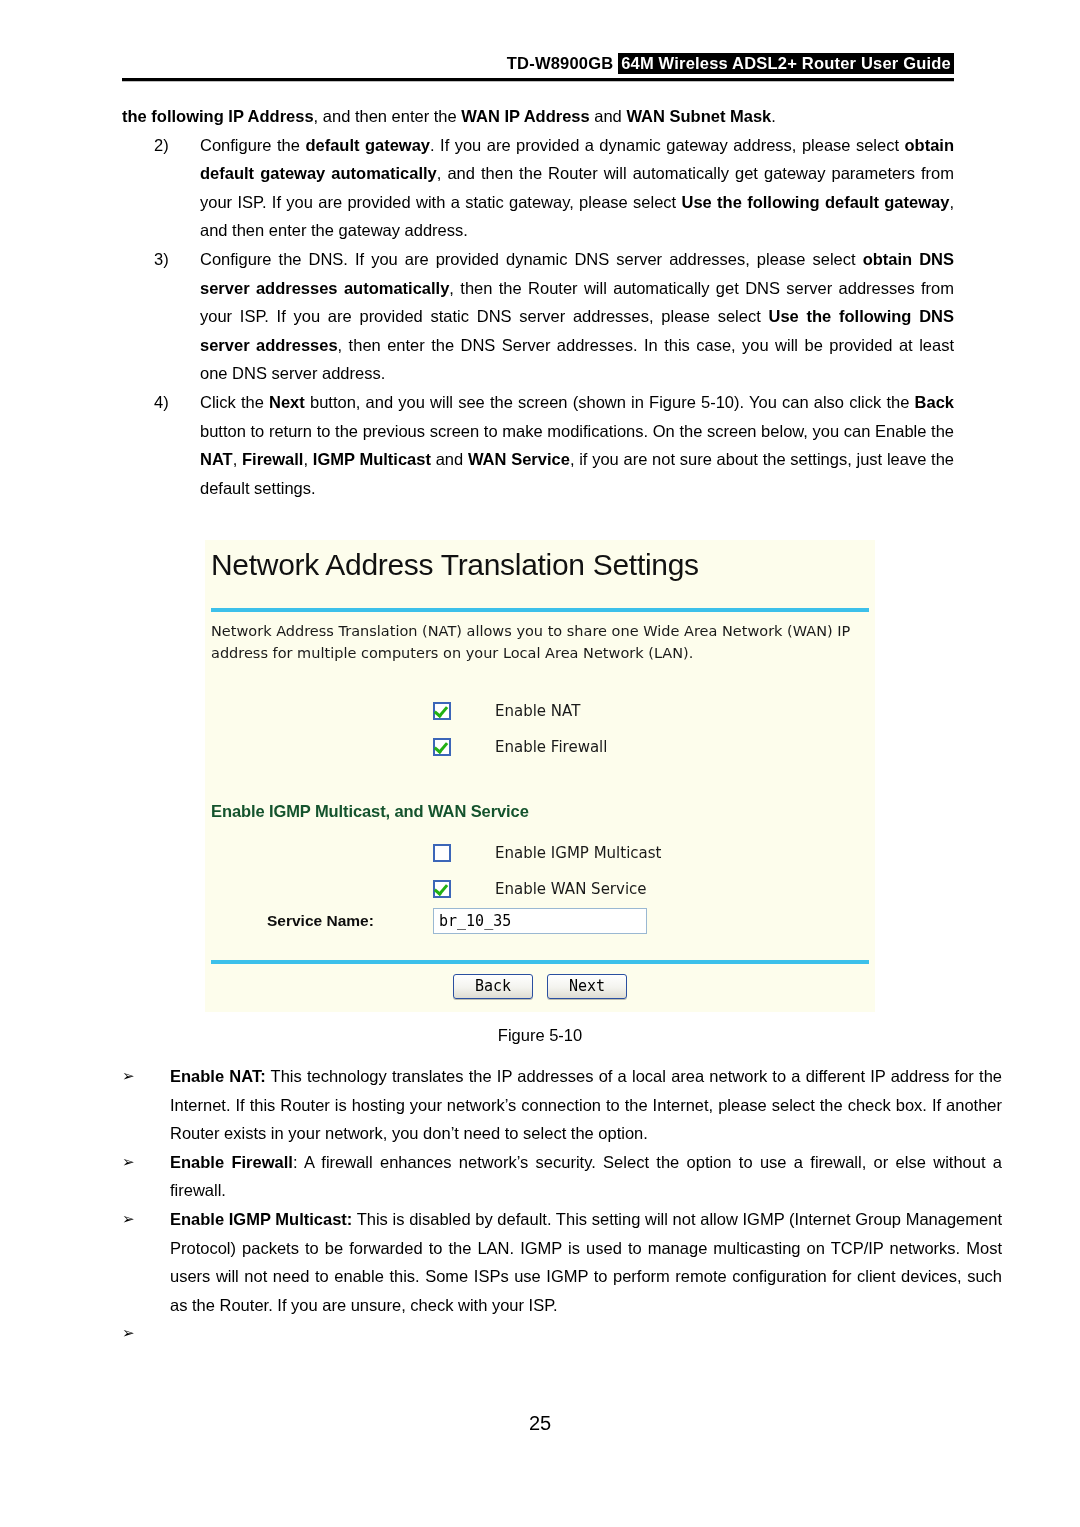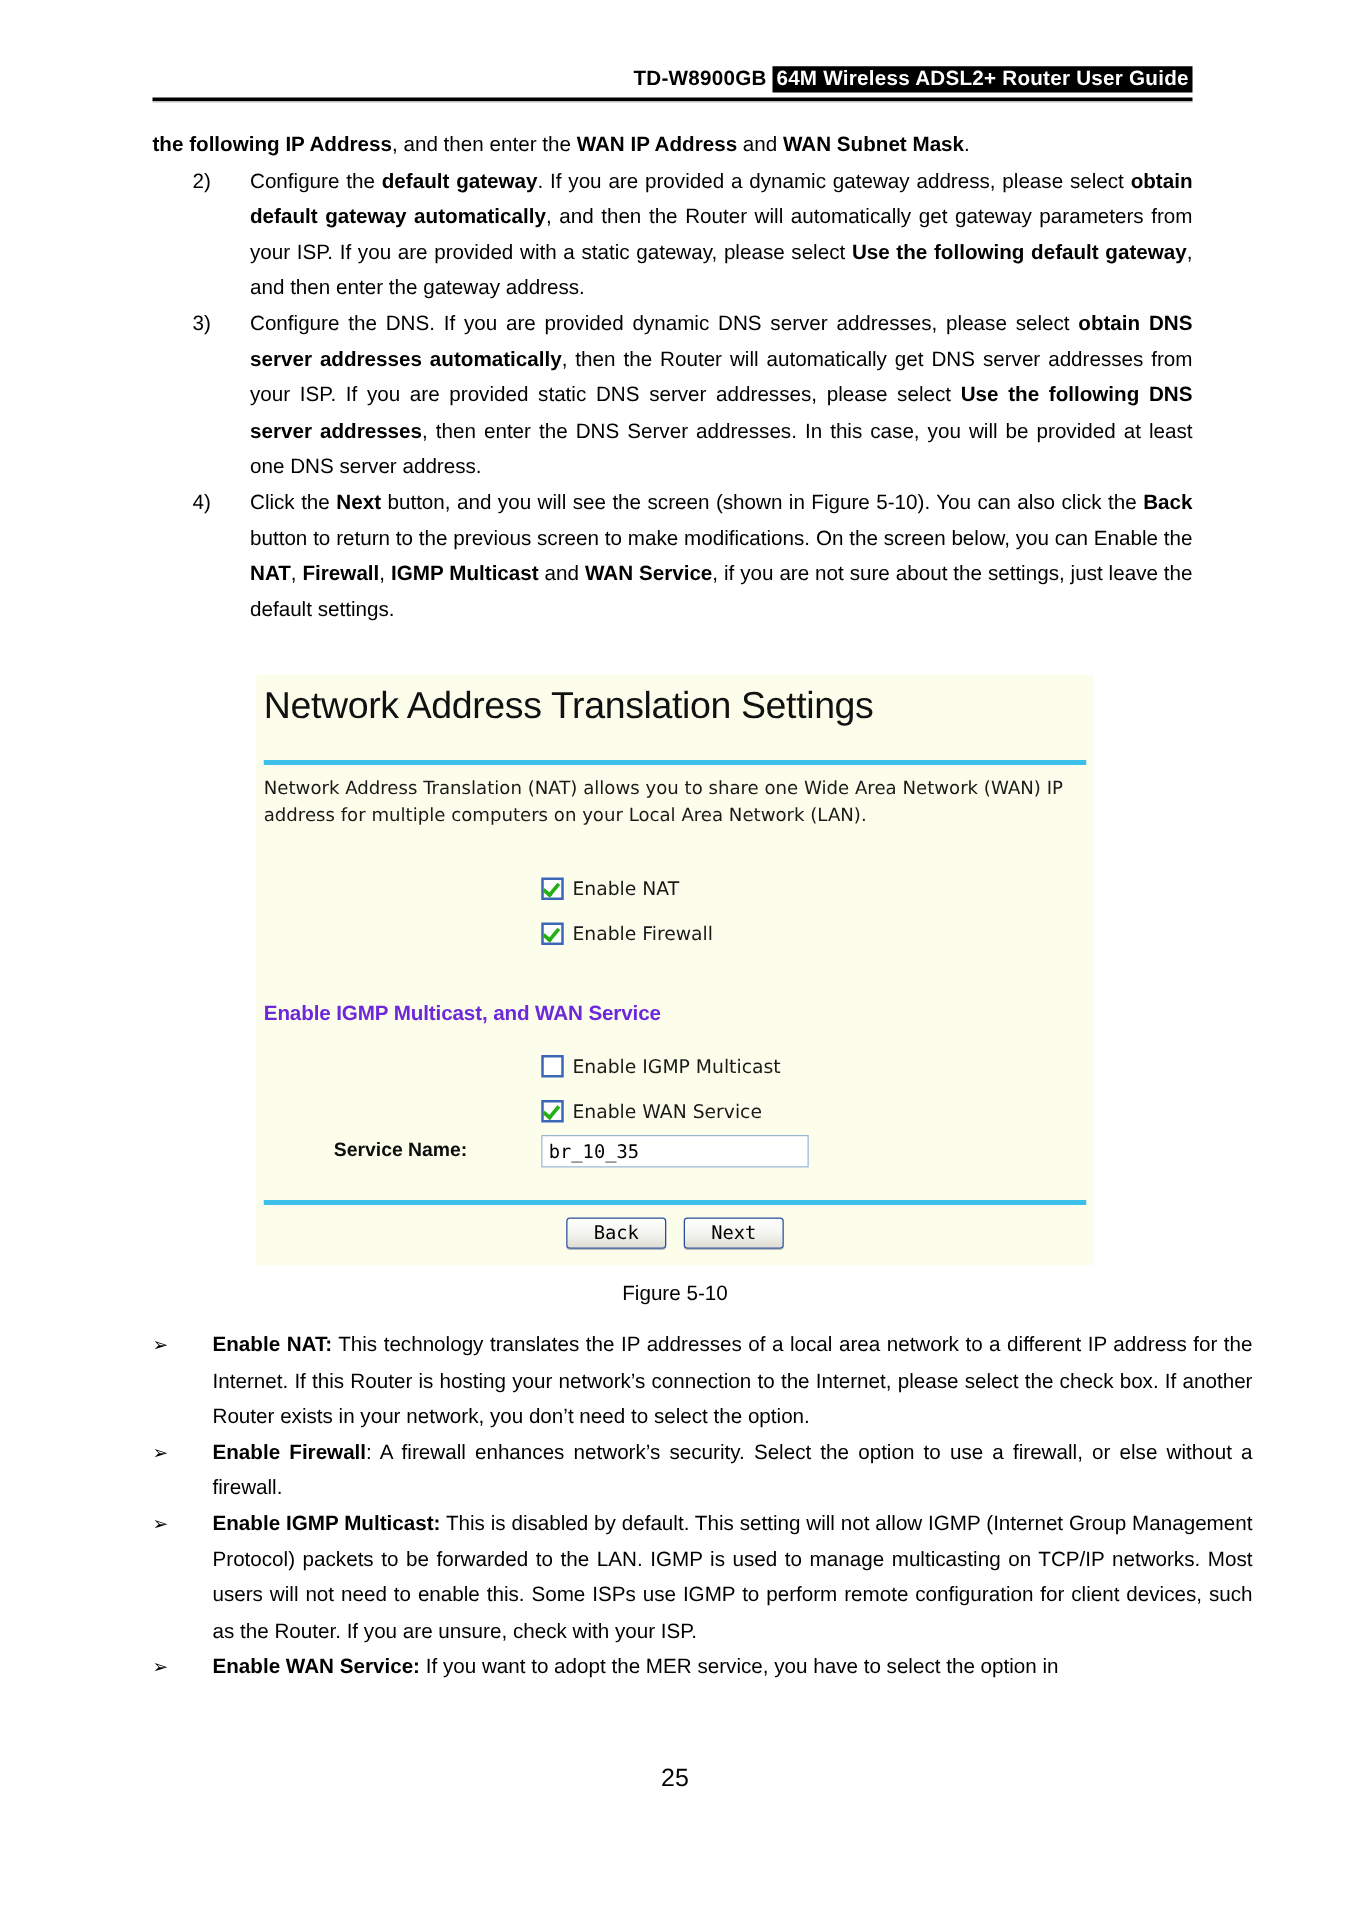--- a/index.html
+++ b/index.html
@@ -155,20 +155,21 @@
   .cb-group-a {
     position: absolute;
     left: 228px;
     top: 158px;
   }
   .cb-row {
     display: flex;
     align-items: center;
     height: 26px;
     margin-bottom: 10px;
+    gap: 37px;
   }
   .cbox {
     width: 14px;
     height: 14px;
     border: 2px solid #3c66b8;
     background: #ffffff;
     margin-right: 7px;
     position: relative;
     flex: none;
     box-sizing: content-box;
@@ -189,21 +190,21 @@
     color: #1a1a1a;
     white-space: nowrap;
   }
 
   .section-head {
     position: absolute;
     left: 6px;
     top: 262px;
     font-size: 16.5px;
     font-weight: bold;
-    color: #6d28d9;
+    color: #14532d;
     font-family: "Liberation Sans", sans-serif;
     letter-spacing: -0.1px;
   }
 
   .cb-group-b {
     position: absolute;
     left: 228px;
     top: 300px;
   }
 
@@ -375,20 +376,19 @@
       <span><b>Enable Firewall</b>: A firewall enhances network’s security. Select the option to use a firewall, or else without a firewall.</span>
     </p>
 
     <p class="para bulitem">
       <span class="arrow">➢</span>
       <span><b>Enable IGMP Multicast:</b> This is disabled by default. This setting will not allow IGMP (Internet Group Management Protocol) packets to be forwarded to the LAN. IGMP is used to manage multicasting on TCP/IP networks. Most users will not need to enable this. Some ISPs use IGMP to perform remote configuration for client devices, such as the Router. If you are unsure, check with your ISP.</span>
     </p>
 
     <p class="para bulitem">
       <span class="arrow">➢</span>
-      <span><b>Enable WAN Service:</b> If you want to adopt the MER service, you have to select the option in</span>
     </p>
 
   </div>
 
   <div class="pagenum">25</div>
 
 </div>
 
 </body></html>

